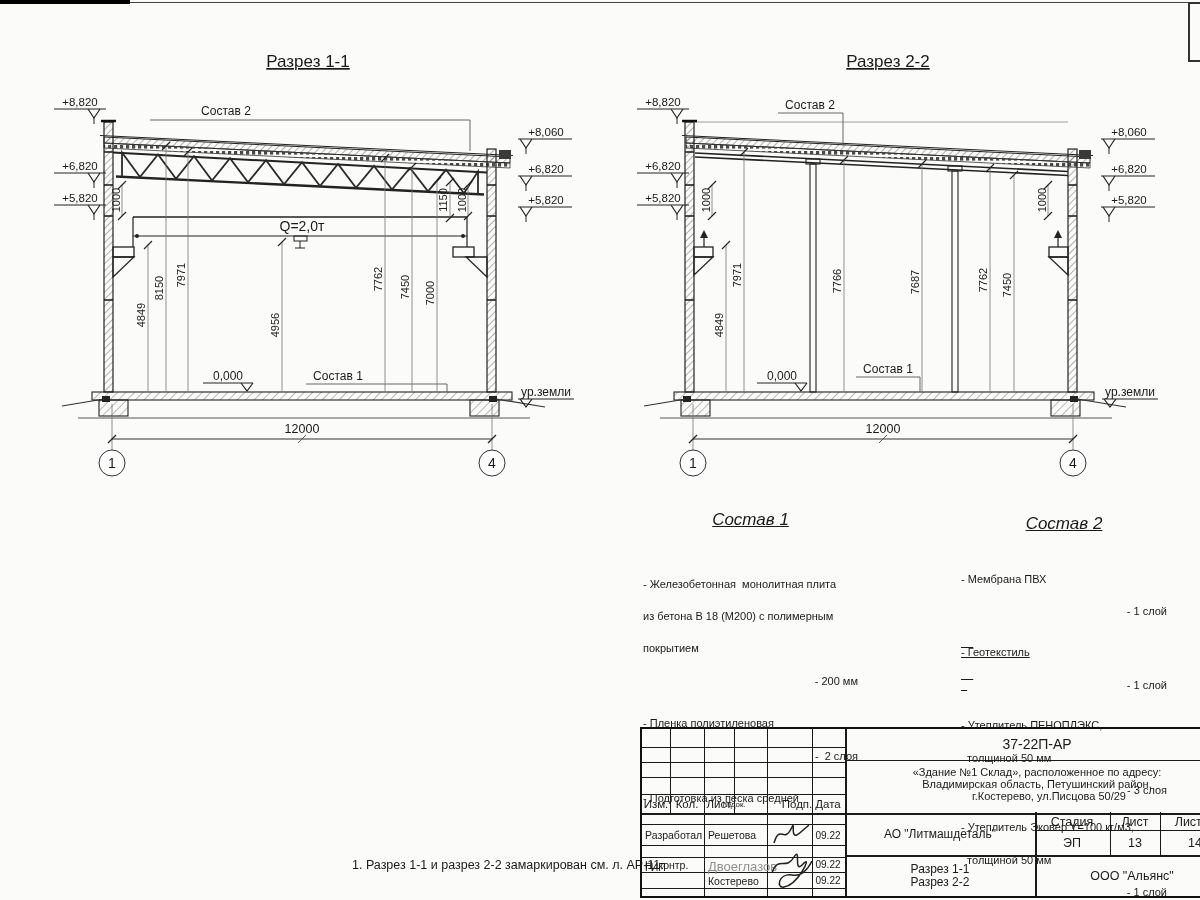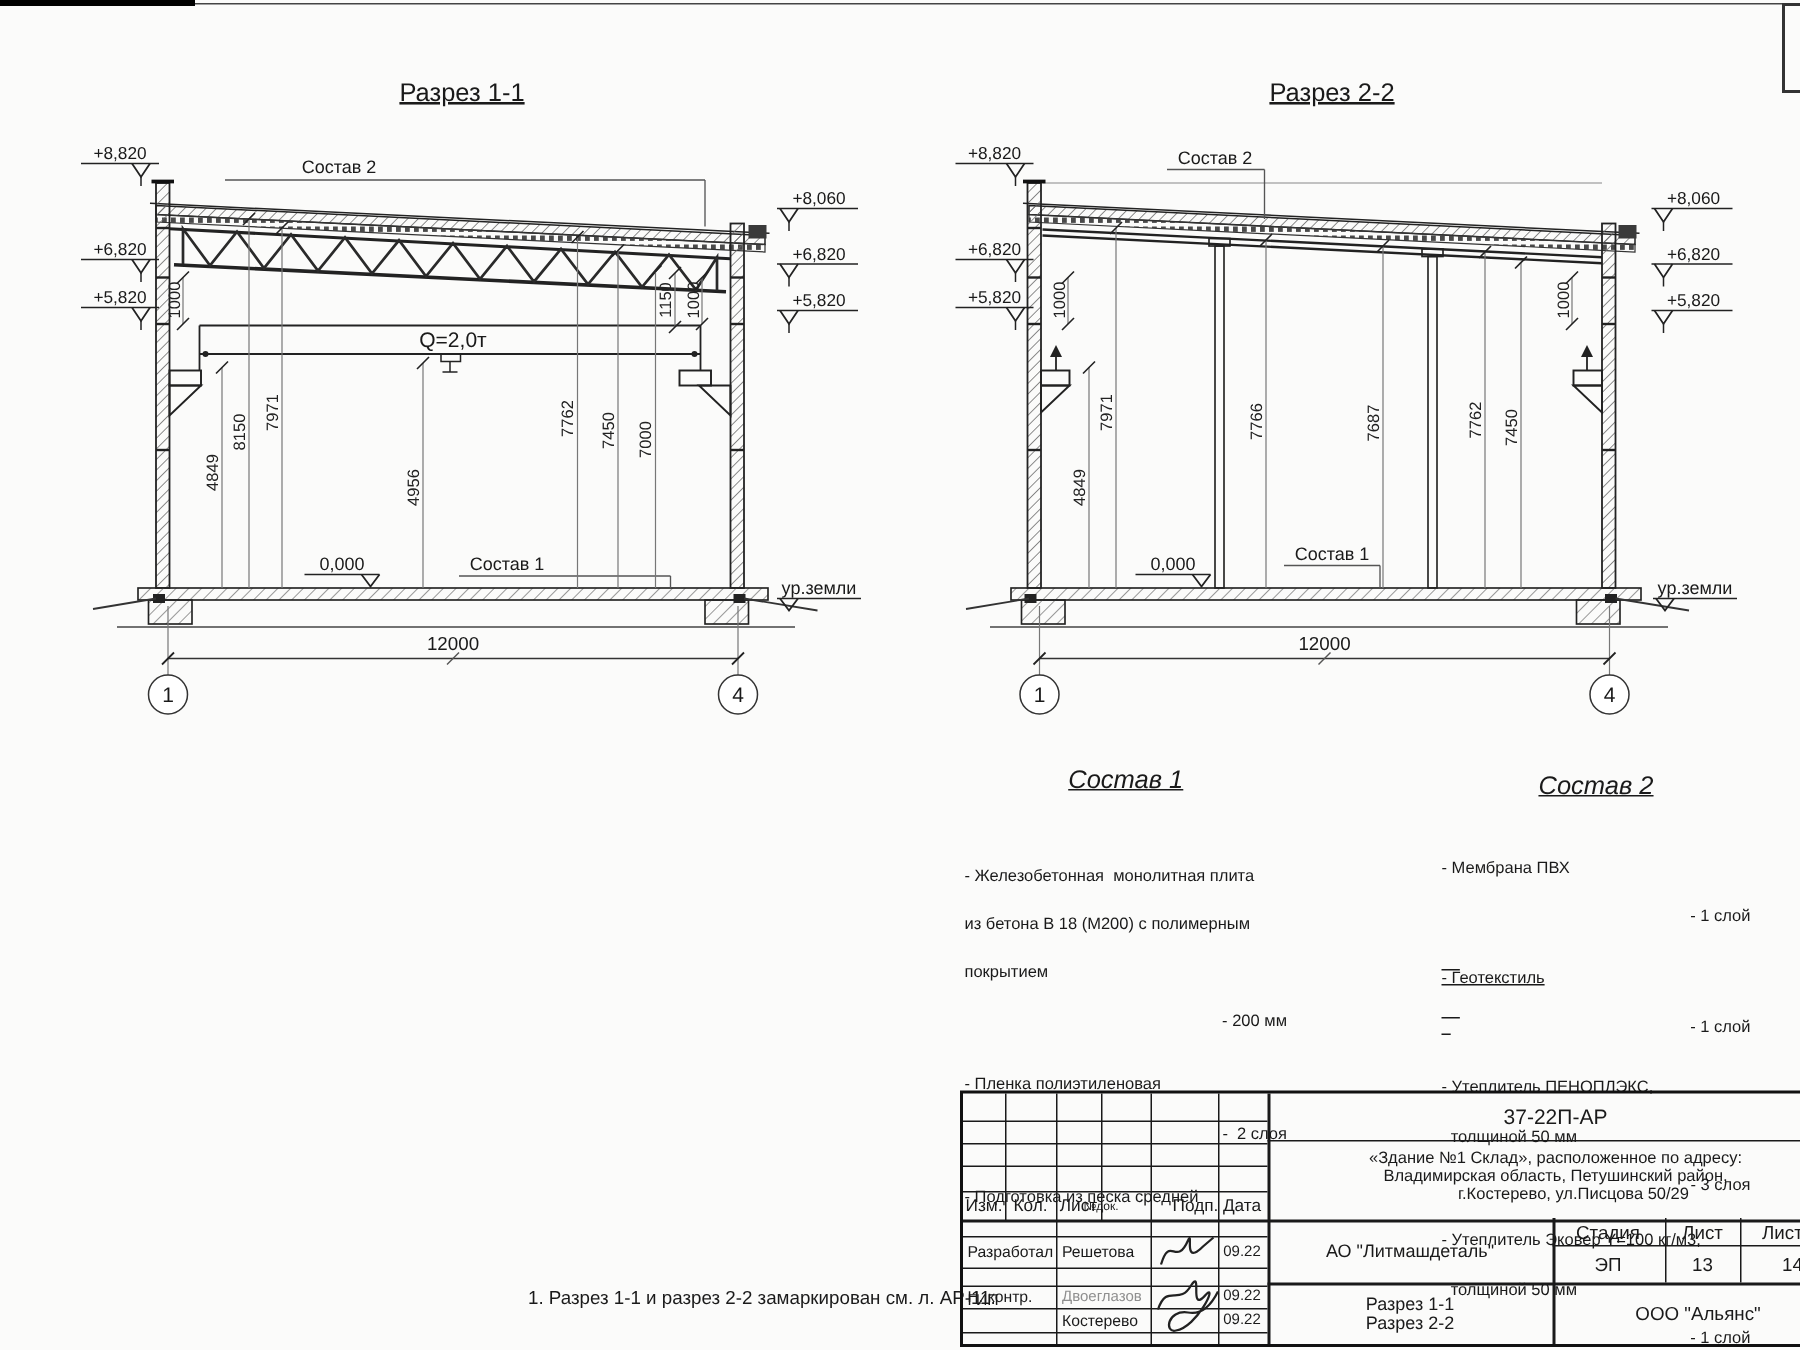--- a/index.html
+++ b/index.html
@@ -446,21 +446,21 @@
   <div class="cellt ctr" style="left:77px;top:75px;font-size:11.5px;">Лист</div>
   <div class="cellt ctr" style="left:92px;top:75px;font-size:8px;">№док.</div>
   <div class="cellt ctr" style="left:147px;top:75px;font-size:11.5px;padding-left:16px;">Подп.</div>
   <div class="cellt ctr" style="left:186px;top:75px;font-size:11.5px;">Дата</div>
 
   <div class="cellt" style="left:3px;top:100px;font-size:10.5px;">Разработал</div>
   <div class="cellt" style="left:66px;top:100px;font-size:10.5px;">Решетова</div>
   <div class="cellt ctr" style="left:186px;top:106px;font-size:10px;">09.22</div>
 
   <div class="cellt" style="left:3px;top:130px;font-size:10.5px;">Н. контр.</div>
-  <div class="cellt gray" style="left:66px;top:130px;font-size:10px;">Двоеглазов</div>
+  <div class="cellt gray" style="left:66px;top:130px;font-size:13px;">Двоеглазов</div>
   <div class="cellt ctr" style="left:186px;top:135px;font-size:10px;">09.22</div>
 
   <div class="cellt" style="left:3px;top:132px;font-size:10.5px;">ГИП</div>
   <div class="cellt" style="left:66px;top:146px;font-size:10.5px;">Костерево</div>
   <div class="cellt ctr" style="left:186px;top:151px;font-size:10px;">09.22</div>
 
   <svg class="abs" style="left:126px;top:86px;" width="46" height="80" viewBox="0 0 46 80">
     <path d="M6,28 C12,8 16,30 24,12 C28,4 20,30 34,16 L41,10" fill="none" stroke="#222" stroke-width="1.5"></path>
     <path d="M4,58 C10,40 18,56 26,42 C34,30 24,62 36,48 C44,40 30,70 16,72 C8,74 10,58 24,60 C34,62 40,54 44,46" fill="none" stroke="#222" stroke-width="1.5"></path>
   </svg>

